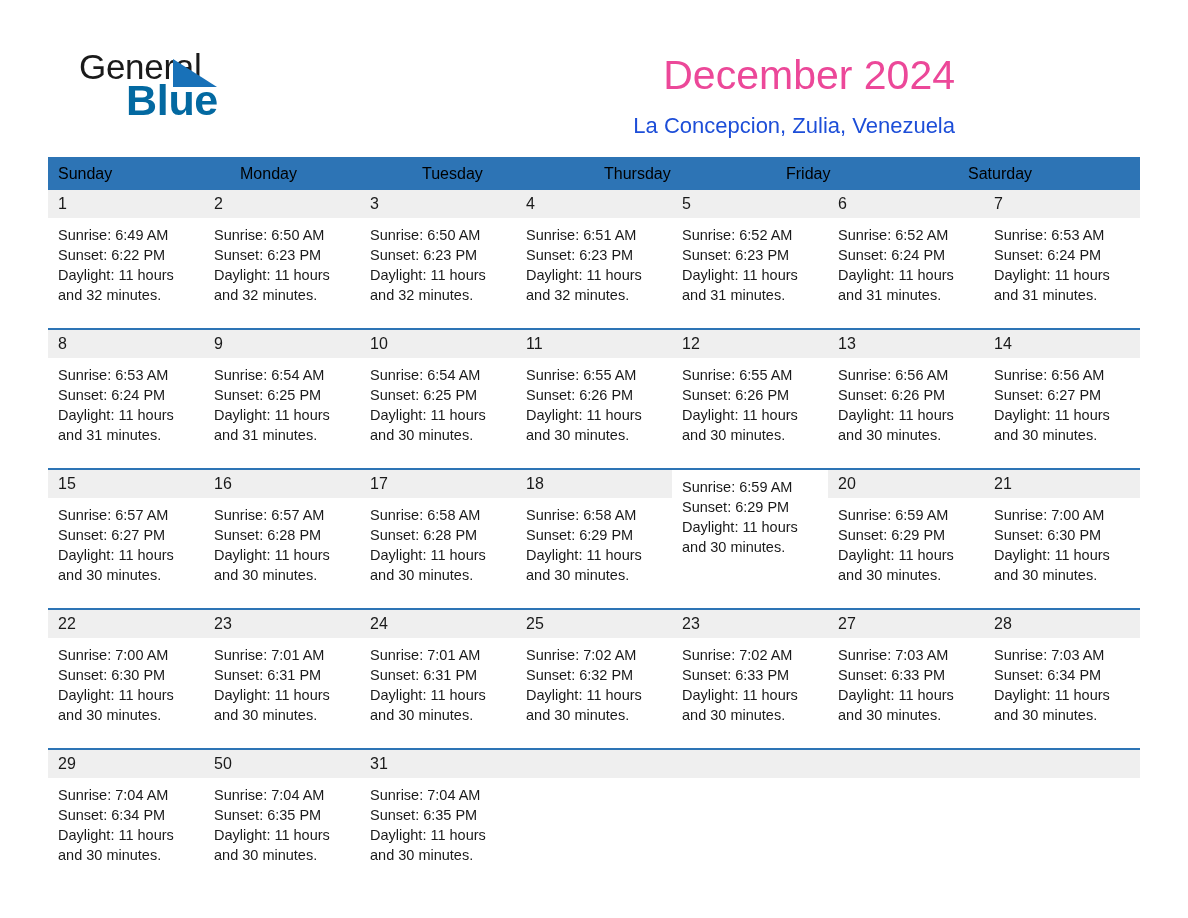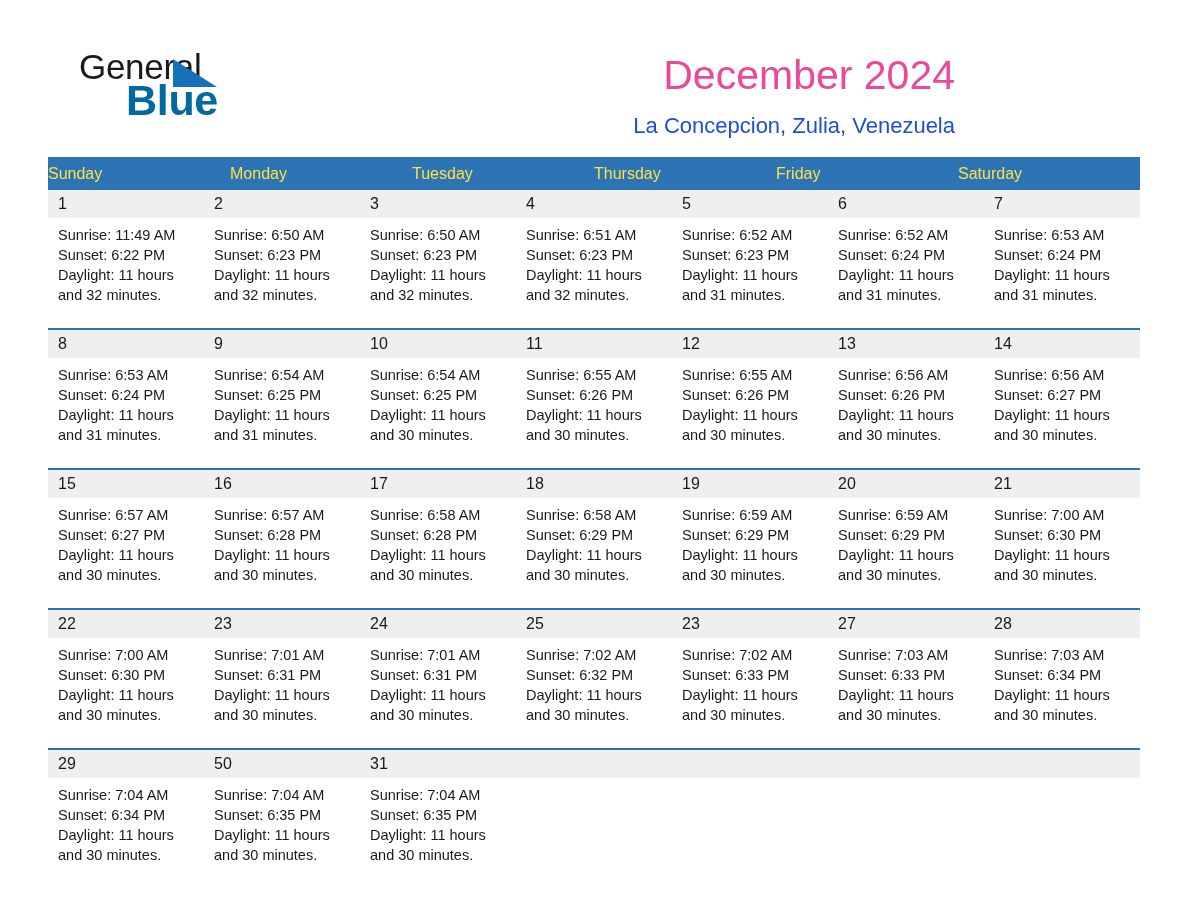--- a/index.html
+++ b/index.html
@@ -99,24 +99,24 @@
     width: 1092px;
   }
   .cal-head {
     display: flex;
     width: 100%;
     background: #2d74b5;
     height: 33px;
   }
   .cal-head .dow {
     flex: 1 1 0;
-    color: #fde047;
+    color: #000000;
     font-size: 16px;
     line-height: 33px;
-    padding-left: 0;
+    padding-left: 10px;
     box-sizing: border-box;
     white-space: nowrap;
   }
 
   .week {
     width: 100%;
     border-top: 2px solid #2d74b5;
   }
   .week:first-of-type {
     border-top: none;
@@ -199,21 +199,21 @@
     </div>
 
     <div id="weeks-container">
         <div class="week">
           <div class="week-row">
             <div class="day">
               <div class="day-num-band">
                 <span class="day-num">1</span>
               </div>
               <div class="day-body">
-                <div class="line">Sunrise: 11:49 AM</div>
+                <div class="line">Sunrise: 6:49 AM</div>
                 <div class="line">Sunset: 6:22 PM</div>
                 <div class="line wrap">Daylight: 11 hours and 32 minutes.</div>
               </div>
             </div>
             <div class="day">
               <div class="day-num-band">
                 <span class="day-num">2</span>
               </div>
               <div class="day-body">
                 <div class="line">Sunrise: 6:50 AM</div>
@@ -385,23 +385,20 @@
               <div class="day-num-band">
                 <span class="day-num">18</span>
               </div>
               <div class="day-body">
                 <div class="line">Sunrise: 6:58 AM</div>
                 <div class="line">Sunset: 6:29 PM</div>
                 <div class="line wrap">Daylight: 11 hours and 30 minutes.</div>
               </div>
             </div>
             <div class="day">
-              <div class="day-num-band">
-                <span class="day-num">19</span>
-              </div>
               <div class="day-body">
                 <div class="line">Sunrise: 6:59 AM</div>
                 <div class="line">Sunset: 6:29 PM</div>
                 <div class="line wrap">Daylight: 11 hours and 30 minutes.</div>
               </div>
             </div>
             <div class="day">
               <div class="day-num-band">
                 <span class="day-num">20</span>
               </div>

